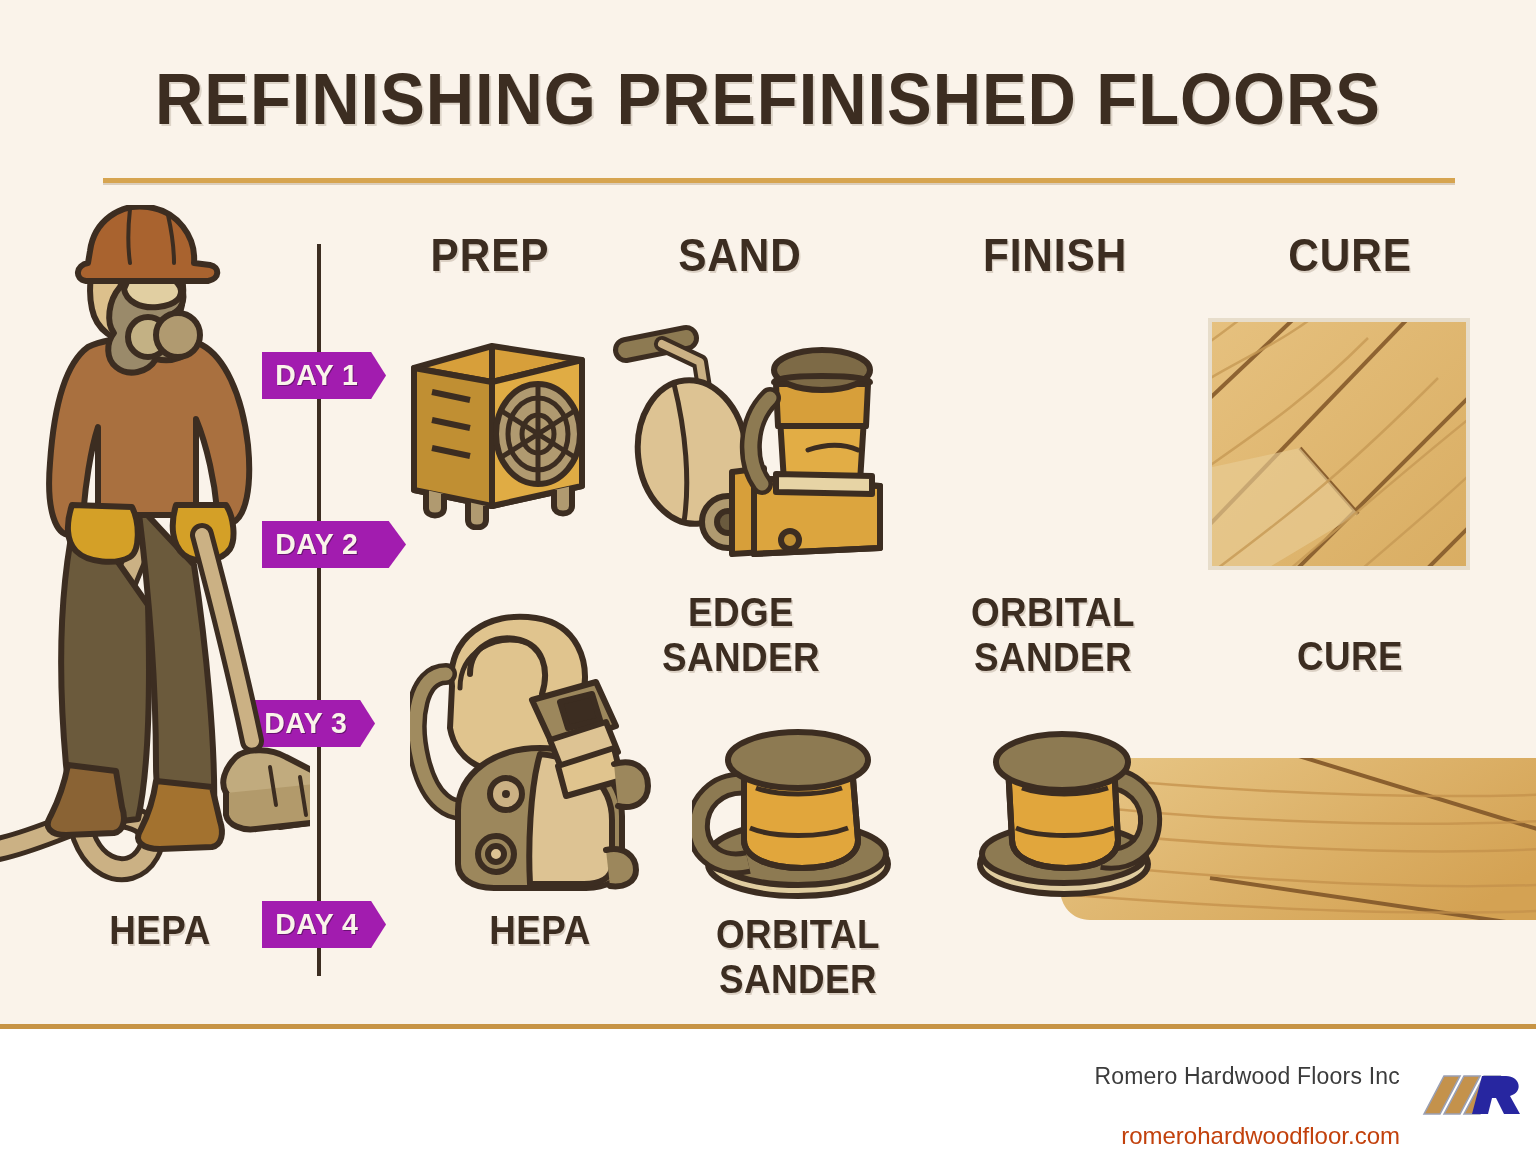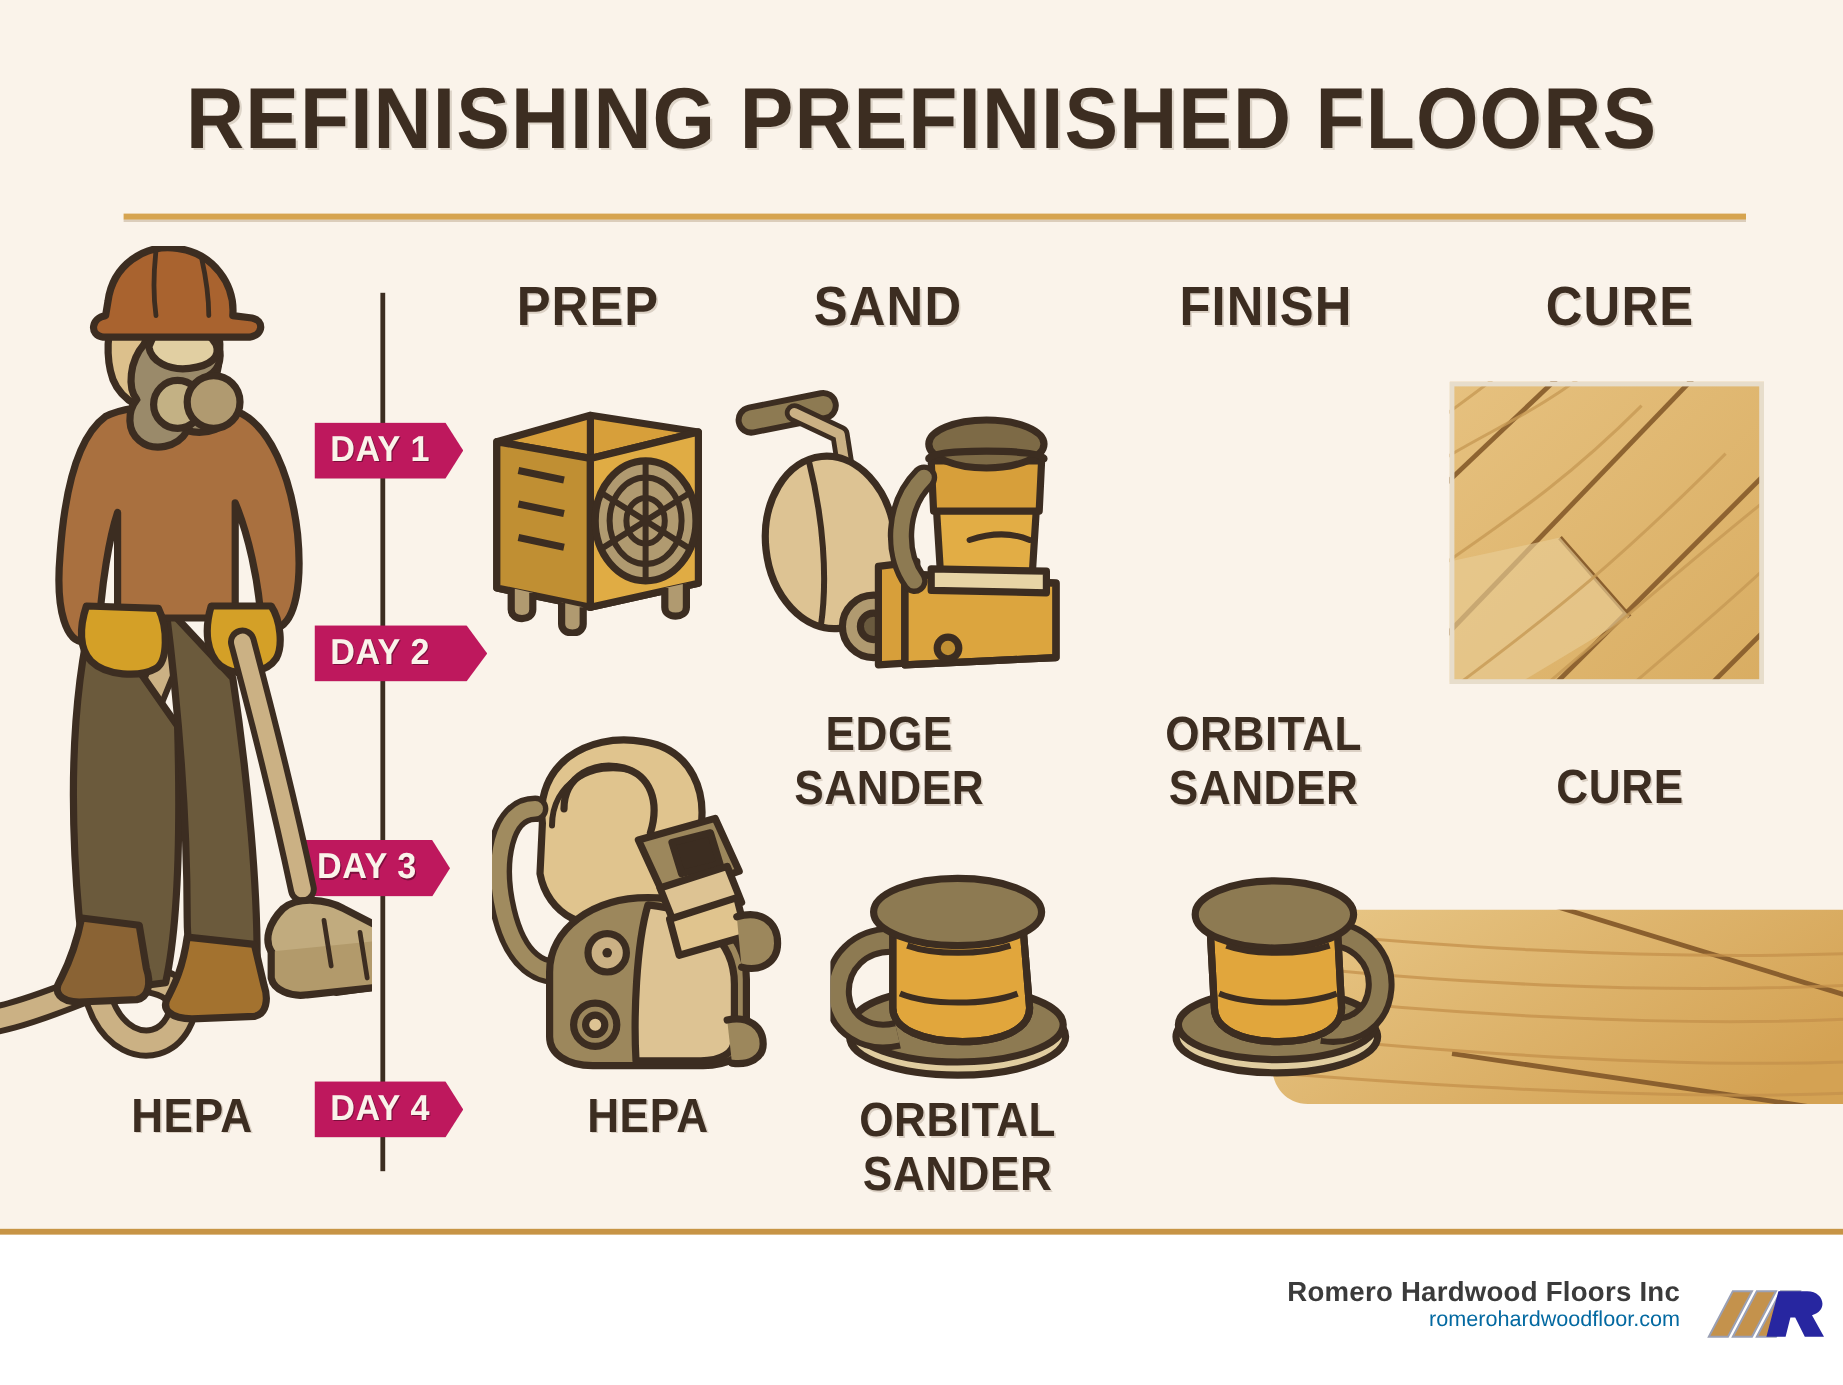--- a/index.html
+++ b/index.html
@@ -64,21 +64,21 @@
     text-align:center;white-space:pre-line;
   }
 
   
   .timeline-line{
     position:absolute;left:317px;top:244px;width:4px;height:732px;
     background:#3c2d21;
   }
   .day-badge{
     position:absolute;height:47px;width:124px;
-    background:#be185d;
+    background:#a21caf;
     clip-path:polygon(0 0, 88% 0, 100% 50%, 88% 100%, 0 100%);
     box-shadow:2px 2px 0 rgba(110,88,66,.20);
   }
   .day-badge span{
     position:absolute;left:11px;top:6px;
     font-family:"Liberation Sans Narrow","Liberation Sans",sans-serif;
     font-weight:bold;font-size:30px;color:#faf3ea;
     letter-spacing:.5px;transform:scaleX(.95);
     text-shadow:1px 1px 0 rgba(0,0,0,.35);
   }
@@ -87,26 +87,26 @@
   .art{position:absolute;}
   .art svg{display:block;}
 
   
   .footer{
     position:absolute;left:0;top:1029px;width:1536px;height:125px;
     background:#ffffff;
   }
   .f-name{
     position:absolute;right:136px;top:1063px;
-    font-size:23px;font-weight:bold;color:#3b3b3b;
+    font-size:23px;font-weight:normal;color:#3b3b3b;
     letter-spacing:.2px;white-space:nowrap;text-align:right;
   }
   .f-url{
-    position:absolute;right:136px;top:1089px;
-    font-size:18px;color:#0369a1;white-space:nowrap;text-align:right;
+    position:absolute;right:136px;top:1122px;
+    font-size:24px;color:#c2410c;white-space:nowrap;text-align:right;
   }
   .f-logo{position:absolute;right:10px;top:1062px;width:116px;height:66px;}
 </style>
 </head>
 <body>
 
 <div id="root">
 
   <div class="body-area"></div>
 

